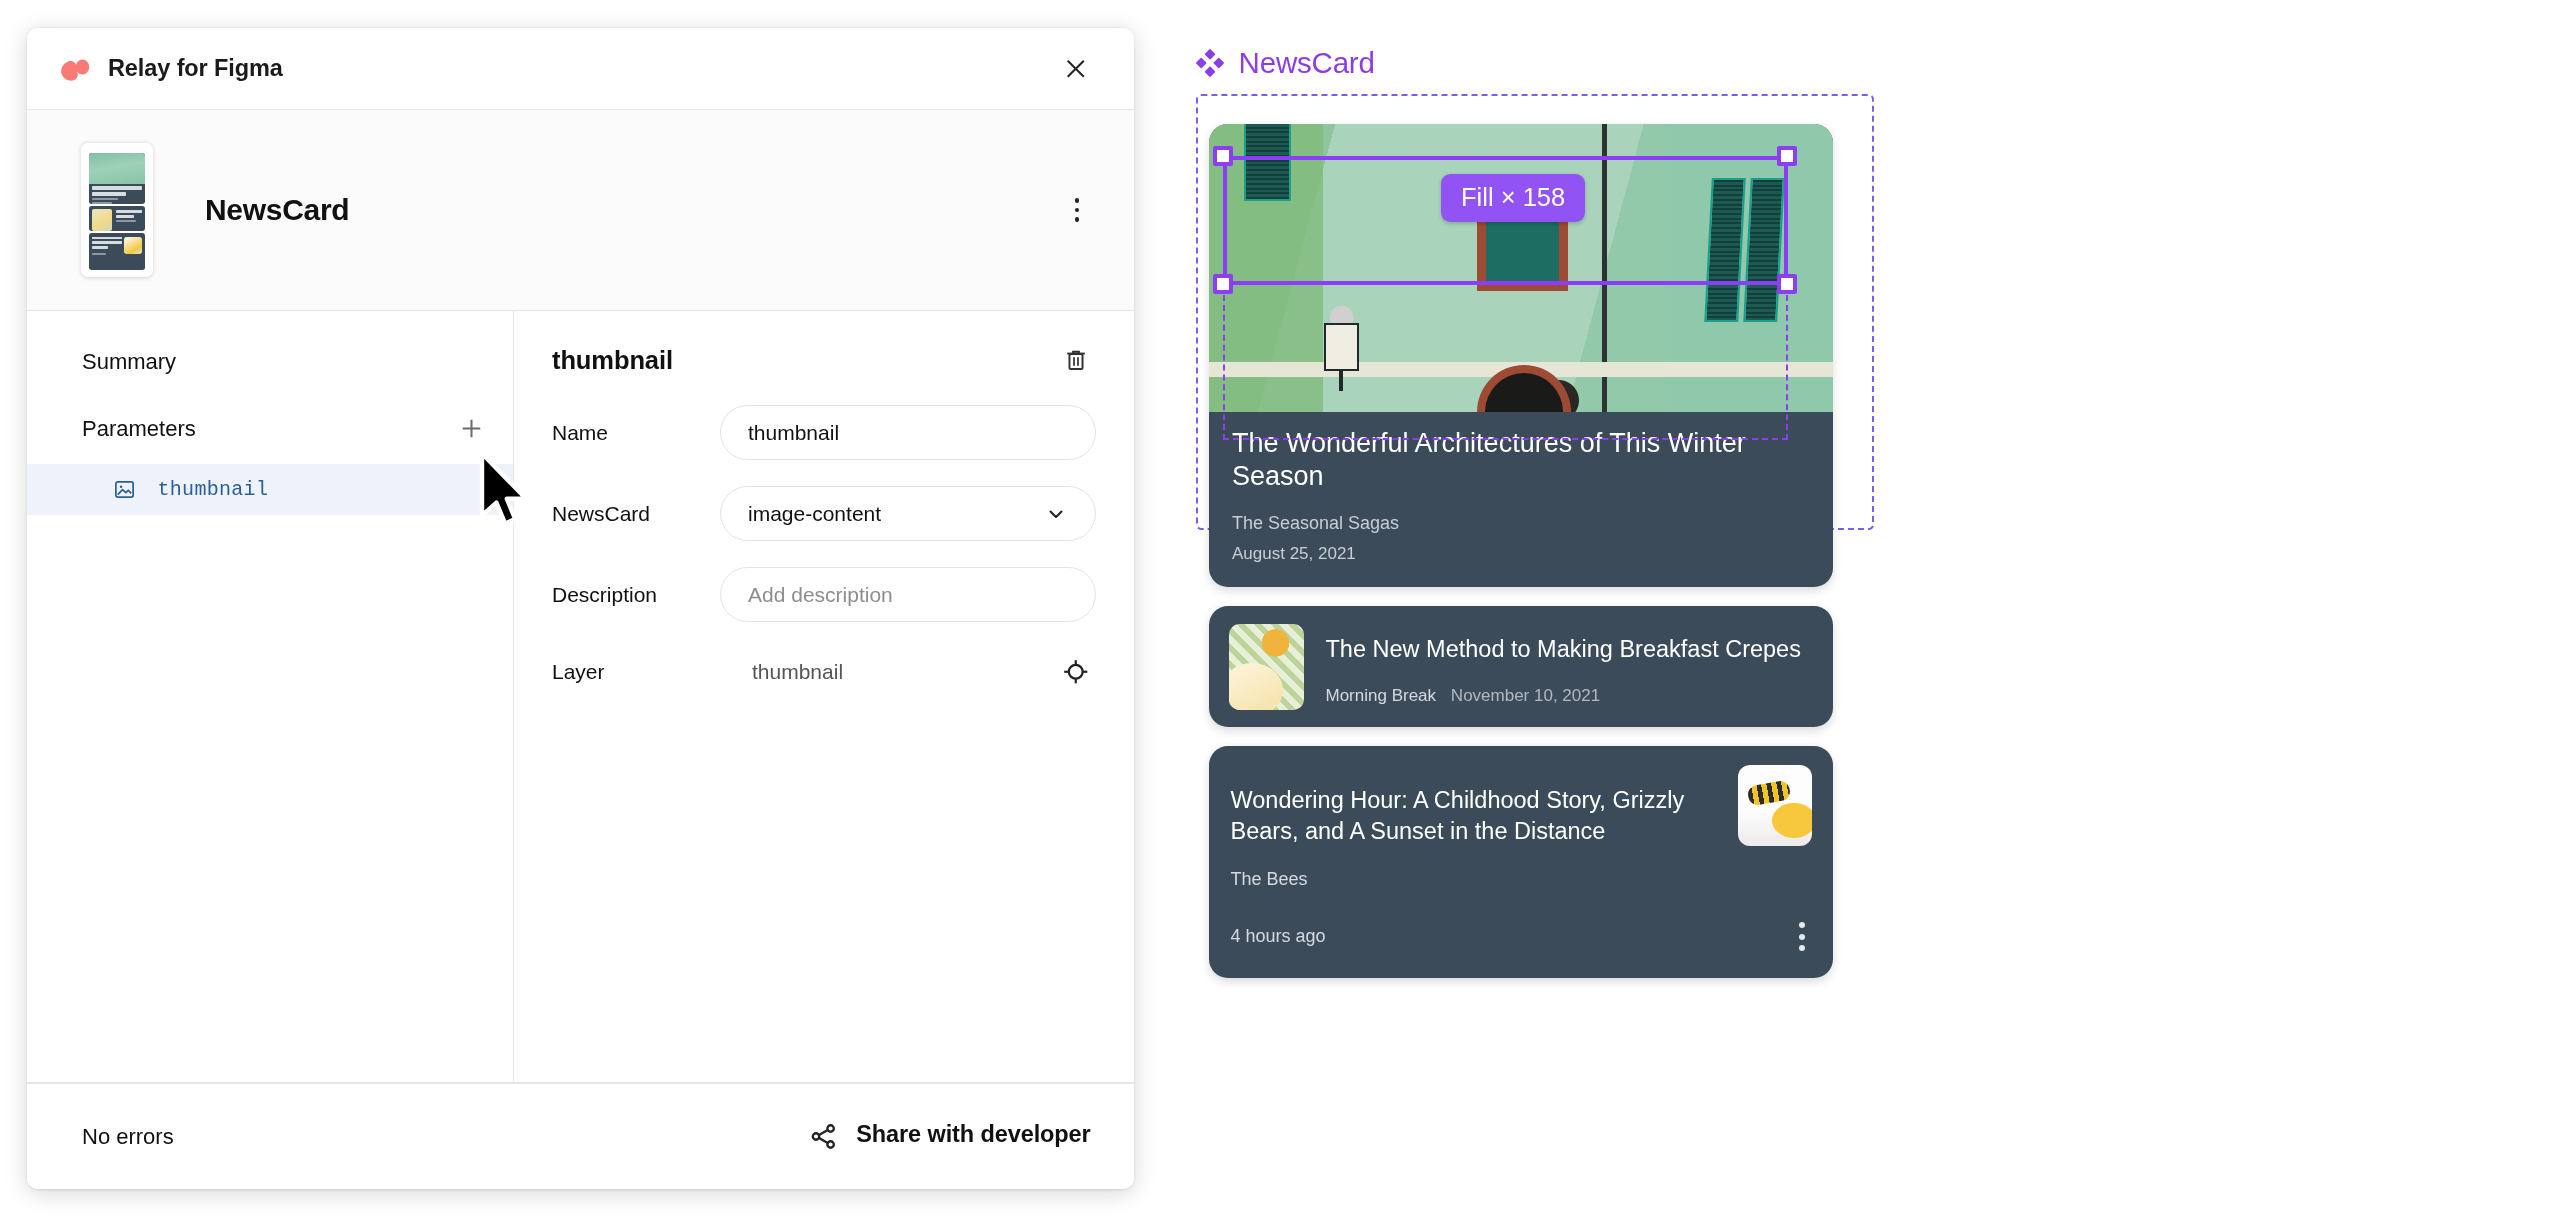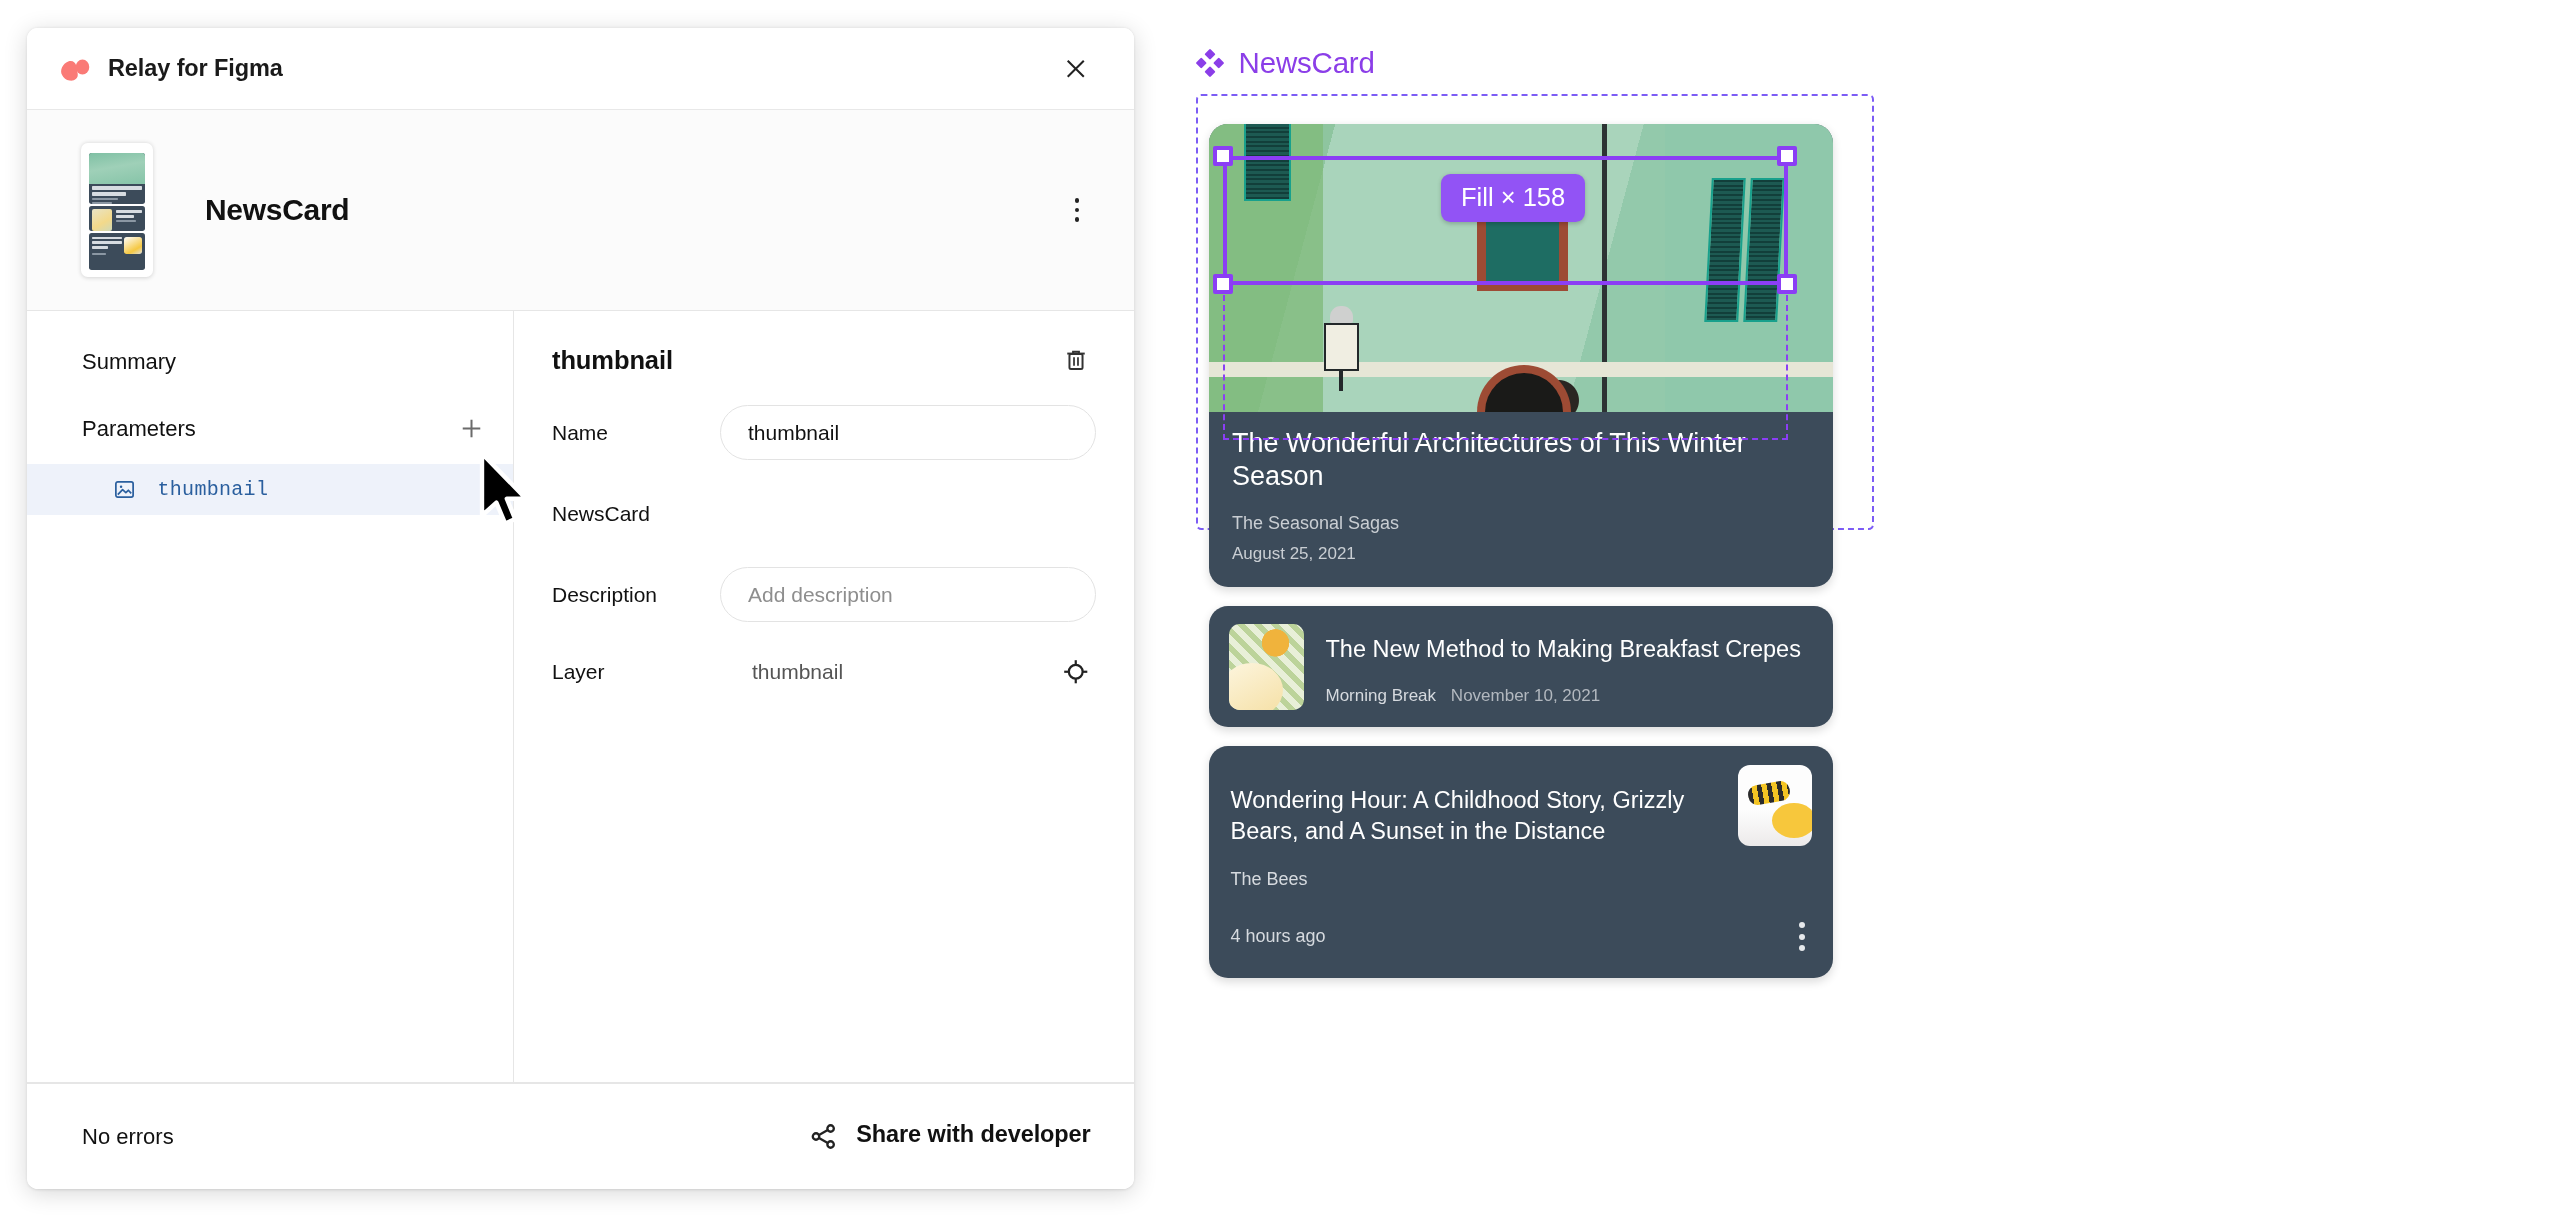--- a/index.html
+++ b/index.html
@@ -319,20 +319,29 @@
 
         <div class="field-row">
           <div class="field-label">Name</div>
           <div class="field-ctl">
             <div class="pill">thumbnail</div>
           </div>
         </div>
 
         <div class="field-row">
           <div class="field-label">NewsCard</div>
+          <div class="field-ctl">
+            <div class="pill">
+              <span>image-content</span>
+              <span class="sp"></span>
+              <svg width="24" height="24" viewBox="0 0 24 24">
+                <path d="M6.5 9.5 L12 15 L17.5 9.5" fill="none" stroke="#222" stroke-width="2" stroke-linecap="round" stroke-linejoin="round"></path>
+              </svg>
+            </div>
+          </div>
         </div>
 
         <div class="field-row">
           <div class="field-label">Description</div>
           <div class="field-ctl">
             <div class="pill placeholder">Add description</div>
           </div>
         </div>
 
         <div class="field-row layer-row">

